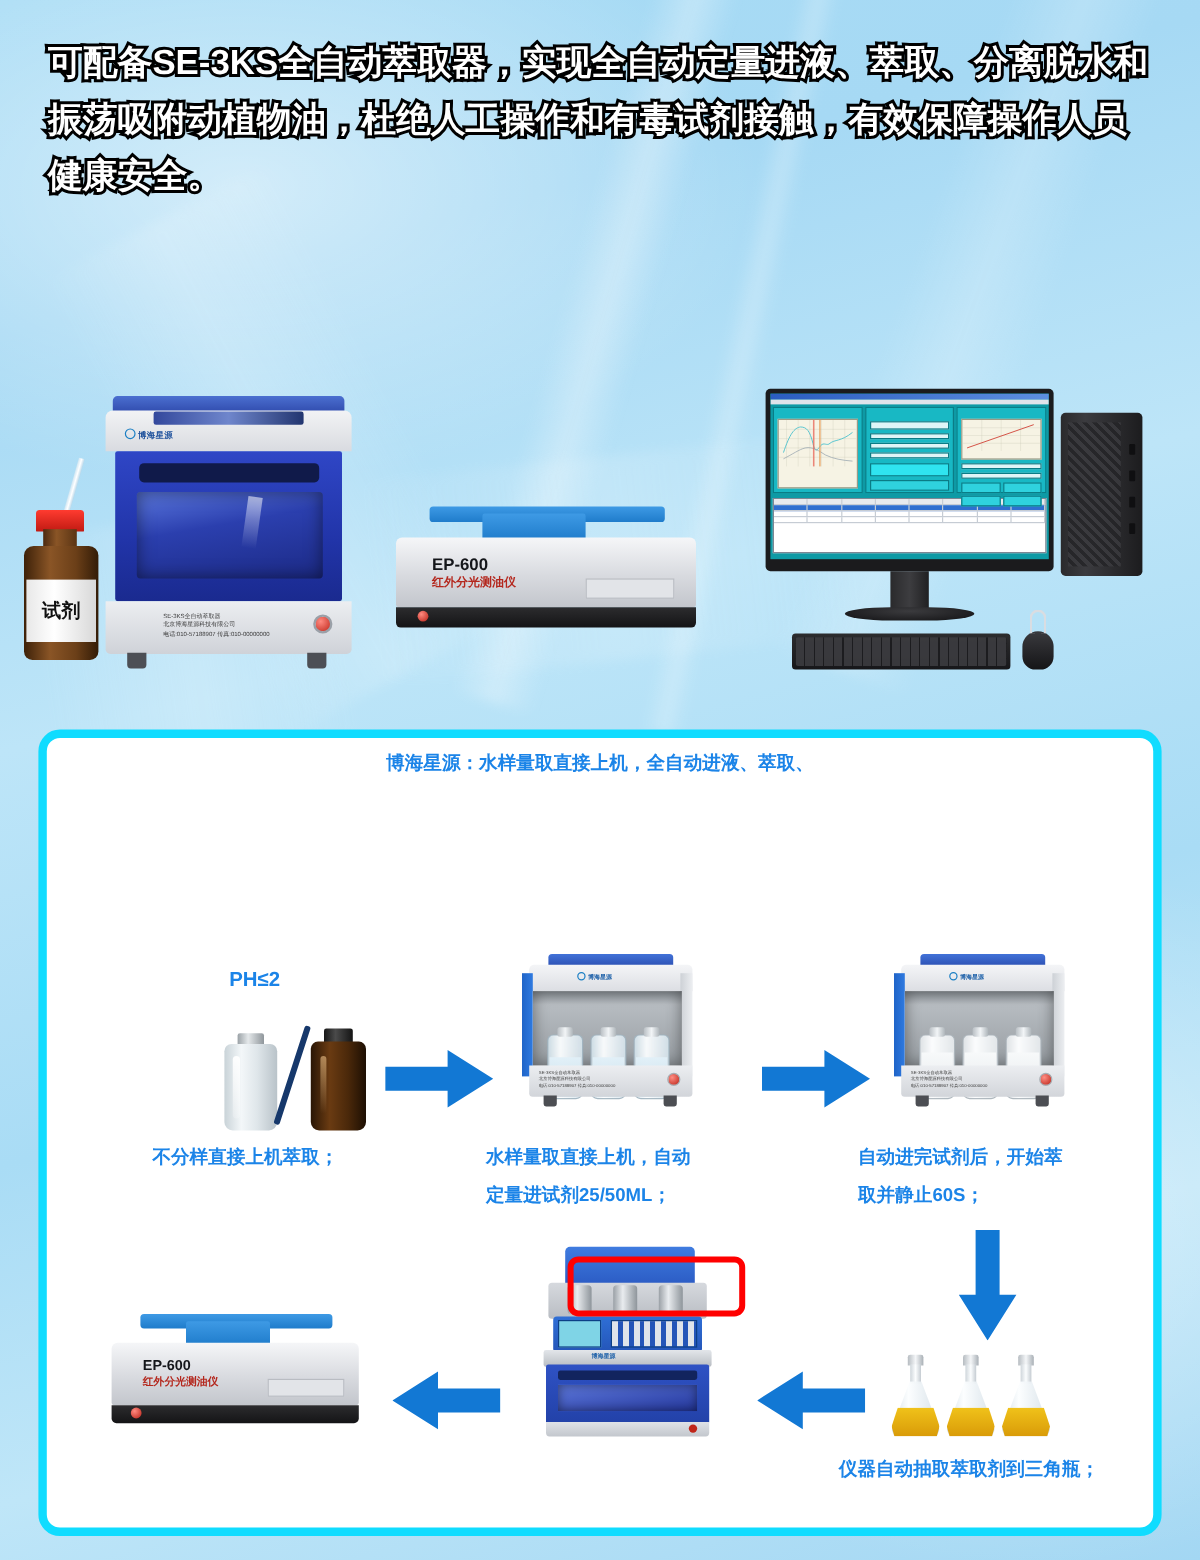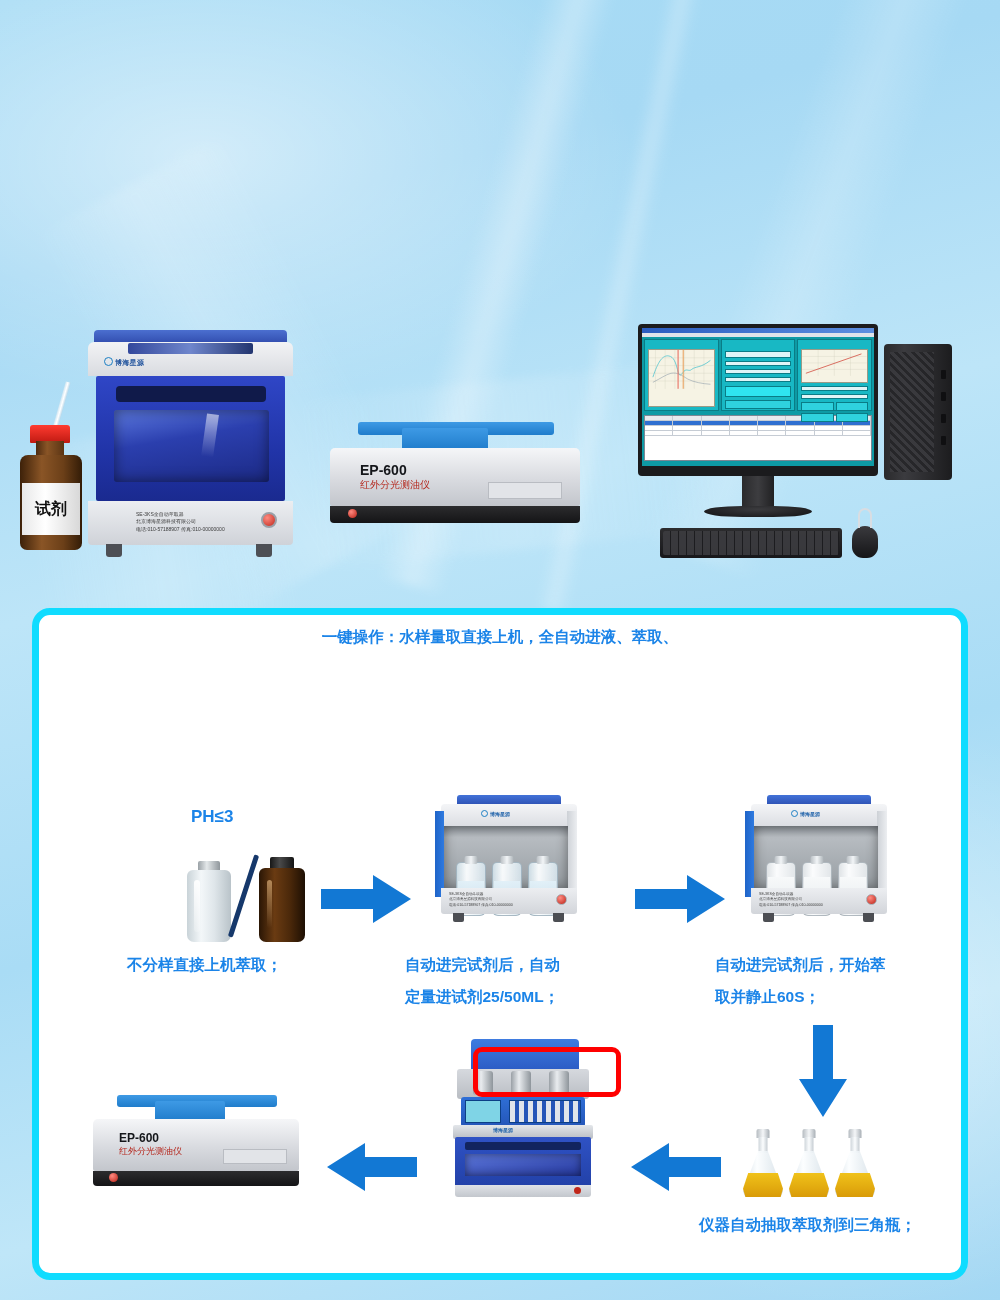--- a/index.html
+++ b/index.html
@@ -61,21 +61,21 @@
   .se3 .btxt{position:absolute;left:48px;top:181px;font-size:5px;color:#3a3a3a;line-height:1.45;}
   .se3 .knob{position:absolute;right:16px;top:182px;width:16px;height:16px;border-radius:50%;background:radial-gradient(circle at 35% 32%,#ff8a80,#c0281c);border:2px solid #9aa0a8;}
   .se3 .foot{position:absolute;top:214px;width:16px;height:13px;background:#4d4f55;border-radius:0 0 3px 3px;}
 
   
   .ep-top{position:absolute;left:330px;top:122px;width:250px;height:110px;}
   .ep .lidL{position:absolute;background:linear-gradient(180deg,#3e9ae5,#1f7ccb);}
   .ep .body{position:absolute;left:0;width:100%;background:linear-gradient(180deg,#f5f6f8,#d8dadf 55%,#c3c6cc);border-radius:5px 5px 2px 2px;}
   .ep .black{position:absolute;left:0;width:100%;background:linear-gradient(180deg,#2c2c2e,#141416);border-radius:0 0 4px 4px;}
   .ep .name{position:absolute;font-weight:bold;color:#14161a;}
-  .ep .sub{position:absolute;font-weight:normal;color:#b4271d;}
+  .ep .sub{position:absolute;font-weight:bold;color:#b4271d;}
   .ep .plate{position:absolute;background:#e2e4e8;border:1px solid #b9bcc2;}
   .ep .pwr{position:absolute;width:9px;height:9px;border-radius:50%;background:radial-gradient(circle at 35% 32%,#ff8a80,#b61f14);}
 
   
   .mon{position:absolute;left:638px;top:24px;width:240px;height:200px;}
   .mon .bez{position:absolute;left:0;top:0;width:240px;height:152px;background:#1b1b1d;border-radius:4px;padding:4px;}
   .mon .scr{position:absolute;left:4px;top:4px;width:232px;height:138px;background:#0e9aa5;overflow:hidden;}
   .mon .ttl{height:5px;background:linear-gradient(90deg,#2a5cbf,#5d8fe0);}
   .mon .menu{height:4px;background:#dfe3ea;}
   .mon .panes{display:flex;gap:2px;padding:2px;height:76px;}
@@ -177,20 +177,21 @@
 <div class="streaks">
   <i class="s1"></i>
     <i class="s2"></i>
     <i class="s3"></i>
     <i class="s4"></i>
     <i class="s5"></i>
     <i class="s6"></i>
 </div>
 
 <div class="hdr">
+  <p>可配备SE-3KS全自动萃取器，实现全自动定量进液、萃取、分离脱水和振荡吸附动植物油，杜绝人工操作和有毒试剂接触，有效保障操作人员健康安全。</p>
 </div>
 
 <div class="photos">
 
   <div class="reag">
     <div class="pipe"></div>
     <div class="cap"></div>
     <div class="neck"></div>
     <div class="body"></div>
     <div class="lbl">
@@ -333,26 +334,26 @@
   <div class="kbd">
       <div class="keys"></div>
     </div>
   <div class="mouse">
       <div class="cord"></div>
     </div>
 </div>
 
 <div class="panel">
   <div class="lead">
-    <div>一键操作：水样量取直接上机，全自动进液、萃取、</div>
+    <div>博海星源：水样量取直接上机，全自动进液、萃取、</div>
   </div>
 
   <div class="diagram">
 
-    <div class="phtxt" style="left:152px;top:192px">PH≤3</div>
+    <div class="phtxt" style="left:152px;top:192px">PH≤2</div>
     <div class="node" style="left:142px;top:240px;width:160px;height:100px">
       <div class="bot clearbot" style="left:6px;top:6px;width:44px;height:82px">
         <div class="neck"></div>
           <div class="bd"></div>
       </div>
       <div class="slash" style="left:60px;top:-2px"></div>
       <div class="bot amberbot" style="left:78px;top:2px;width:46px;height:86px">
         <div class="neck"></div>
           <div class="bd"></div>
       </div>
@@ -388,21 +389,21 @@
       <div class="base"></div>
       <div class="btxt">
         <div>SE-3KS全自动萃取器</div>
         <div>北京博海星源科技有限公司</div>
         <div>电话:010-57188907  传真:010-00000000</div>
       </div>
       <div class="knob"></div>
       <div class="foot" style="left:18px"></div>
       <div class="foot" style="left:118px"></div>
     </div>
-    <div class="cap" style="left:366px;top:338px">自动进完试剂后，自动</div>
+    <div class="cap" style="left:366px;top:338px">水样量取直接上机，自动</div>
     <div class="cap" style="left:366px;top:370px">定量进试剂25/50ML；</div>
 
     <div class="arrow" style="left:596px;top:256px;width:90px;height:56px">
       <svg width="90" height="56" viewBox="0 0 90 56">
           <polygon points="0,18 52,18 52,4 90,28 52,52 52,38 0,38" fill="#1278d4"></polygon>
         </svg>
     </div>
 
     <div class="mini" style="left:706px;top:180px">
       <div class="lid"></div>

